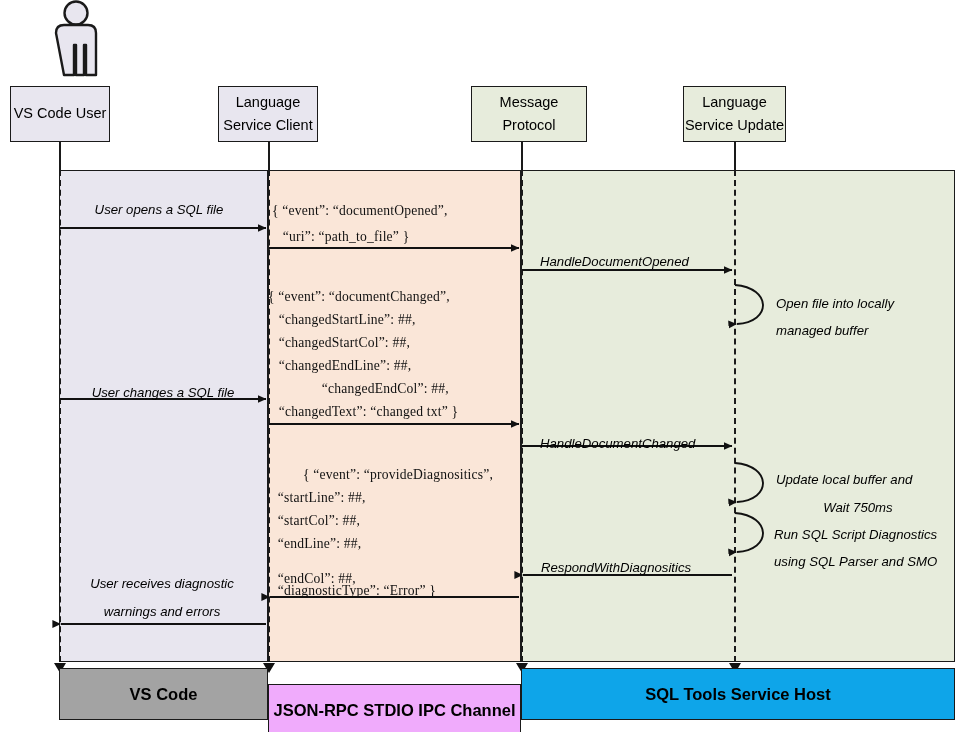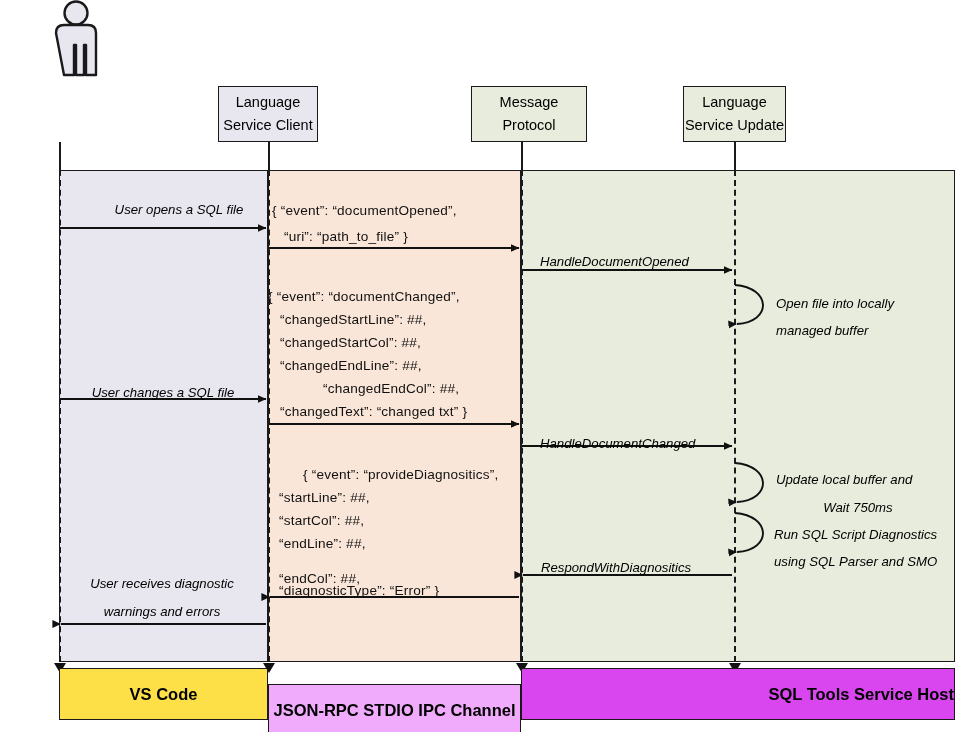--- a/index.html
+++ b/index.html
@@ -74,38 +74,38 @@
     box-sizing: border-box;
     border: 1.7px solid #1a1a1a;
     display: flex;
     align-items: center;
     justify-content: center;
     font-weight: bold;
     font-size: 16.5px;
     color: #000;
     white-space: nowrap;
   }
-  .f-vscode { background: #fde047; }
+  .f-vscode { background: #a3a3a3; }
   .f-ipc    { background: #f0abfc; margin-top: 16px; }
-  .f-host   { background: #d946ef; justify-content: flex-end; }
+  .f-host   { background: #0ea5e9; }
 
   
   .lbl {
     position: absolute;
     font-style: italic;
     font-size: 13.2px;
     color: #000;
     white-space: nowrap;
     line-height: 1.0;
   }
   .lbl.ctr { text-align: center; }
 
   .json {
     position: absolute;
-    font-family: Liberation Sans, sans-serif;
+    font-family: Liberation Serif, serif;
     font-size: 13.6px;
     color: #111;
     white-space: pre;
     line-height: 1.0;
     letter-spacing: 0.2px;
   }
 
   .note {
     position: absolute;
     font-style: italic;
@@ -122,20 +122,23 @@
 
   <div class="band band-vscode abs" style="left:59px; top:170px; width:209px; height:492px;"></div>
   <div class="band band-ipc abs" style="left:268px; top:170px; width:253px; height:492px;"></div>
   <div class="band band-host abs" style="left:521px; top:170px; width:434px; height:492px;"></div>
 
   <svg class="abs" style="left:28px; top:0px;" width="96" height="88" viewBox="0 0 96 88">
     <circle cx="48" cy="13" r="11.5" fill="#e8e6ef" stroke="#1a1a1a" stroke-width="2.4"></circle>
     <path d="M28 33 q0 -8 8 -8 h24 q8 0 8 8 v42 h-10 v-30 h-2 v30 h-8 v-30 h-2 v30 h-10 z" fill="#e8e6ef" stroke="#1a1a1a" stroke-width="2.4" stroke-linejoin="round"></path>
   </svg>
 
+  <div class="lifebox lb-vsuser" style="left:10px; top:86px; width:100px; height:56px;">
+    <span class="ln">VS Code User</span>
+  </div>
 
   <div class="lifebox lb-client" style="left:218px; top:86px; width:100px; height:56px;">
     <span class="ln">Language</span>
     <span class="ln">Service Client</span>
   </div>
 
   <div class="lifebox lb-protocol" style="left:471px; top:86px; width:116px; height:56px;">
     <span class="ln">Message</span>
     <span class="ln">Protocol</span>
   </div>
@@ -194,21 +197,21 @@
     <line x1="519" y1="597" x2="270" y2="597" stroke="#111" stroke-width="1.9" marker-end="url(#ahL)"></line>
 
     <line x1="266" y1="624" x2="61" y2="624" stroke="#111" stroke-width="1.9" marker-end="url(#ahL)"></line>
 
     <path d="M54,663 L66,663 L60,673 z" fill="#111"></path>
     <path d="M263,663 L275,663 L269,673 z" fill="#111"></path>
     <path d="M516,663 L528,663 L522,673 z" fill="#111"></path>
     <path d="M729,663 L741,663 L735,673 z" fill="#111"></path>
   </svg>
 
-  <div class="lbl ctr" style="left:76px; top:203px; width:206px;">User opens a SQL file</div>
+  <div class="lbl ctr" style="left:56px; top:203px; width:206px;">User opens a SQL file</div>
 
   <div class="lbl ctr" style="left:60px; top:386px; width:206px;font-style:italic;">User changes a SQL file</div>
 
   <div class="lbl ctr" style="left:58px; top:577px; width:208px;">User receives diagnostic</div>
   <div class="lbl ctr" style="left:58px; top:605px; width:208px;">warnings and errors</div>
 
   <div class="lbl" style="left:540px; top:255px;">HandleDocumentOpened</div>
 
   <div class="lbl" style="left:540px; top:437px;">HandleDocumentChanged</div>
 

